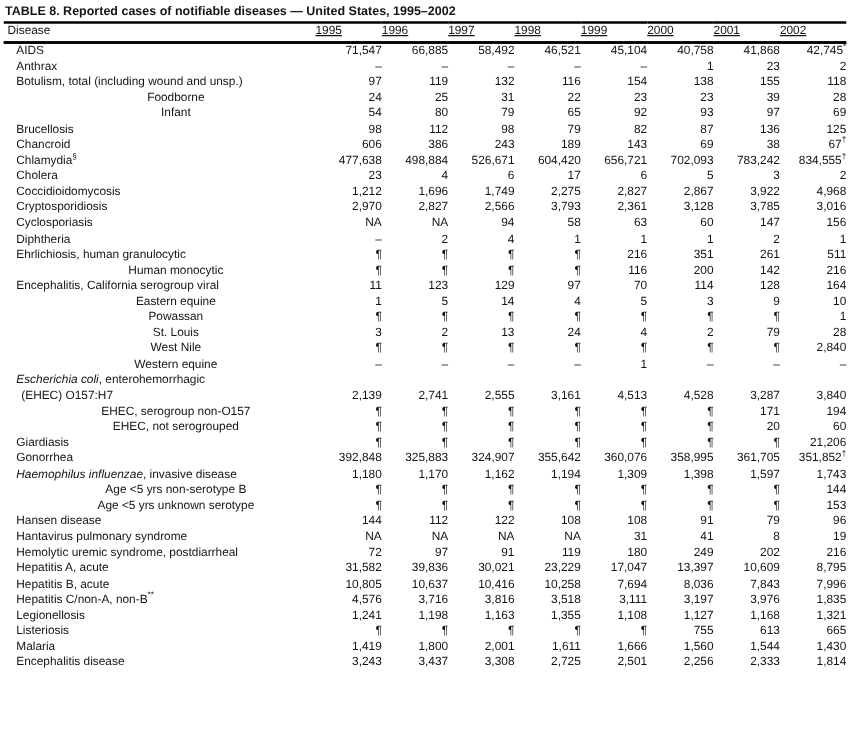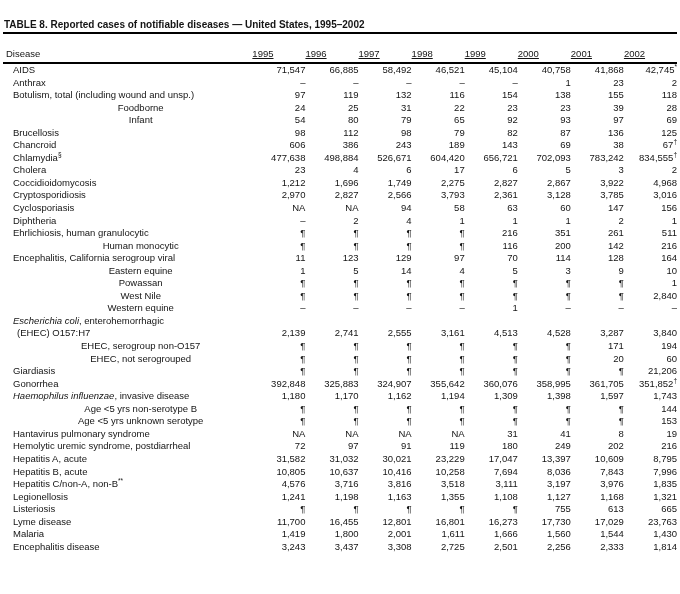--- a/index.html
+++ b/index.html
@@ -3,30 +3,30 @@
 <meta charset="utf-8">
 <style>
   html,body{margin:0;padding:0;}
   body{
     width:680px;height:594px;overflow:hidden;background:#fff;
     font-family:"Liberation Sans",sans-serif;color:#141414;
     -webkit-font-smoothing:antialiased;
   }
   .title{
     font-size:10px;font-weight:bold;
-    padding:19px 2px 2px 4px;white-space:nowrap;
+    padding:4px 2px 2px 4px;white-space:nowrap;
   }
   table{
     border-collapse:collapse;table-layout:fixed;
     width:674px;margin-left:3px;
   }
   thead th{
     font-size:9.5px;font-weight:normal;
     border-top:2.5px solid #000;border-bottom:2.5px solid #000;
-    padding:14px 0 3px 0;vertical-align:bottom;
+    padding:0 0 3px 0;vertical-align:bottom;
   }
   th.label{text-align:left;padding-left:3px;width:246px;}
   th.val{text-align:left;width:53px;text-decoration:underline;}
   td{
     font-size:9.5px;line-height:12.55px;padding:0;
     vertical-align:bottom;white-space:nowrap;
   }
   td.val{text-align:right;}
   .lab-line{white-space:nowrap;}
   .pad0{padding-left:10px;}
@@ -284,20 +284,33 @@
         <td class="val">¶</td>
         <td class="val">¶</td>
         <td class="val">¶</td>
         <td class="val">¶</td>
         <td class="val">¶</td>
         <td class="val">¶</td>
         <td class="val">1</td>
       </tr>
       <tr>
         <td>
+          <div class="lab-line pad1">St. Louis</div>
+        </td>
+        <td class="val">3</td>
+        <td class="val">2</td>
+        <td class="val">13</td>
+        <td class="val">24</td>
+        <td class="val">4</td>
+        <td class="val">2</td>
+        <td class="val">79</td>
+        <td class="val">28</td>
+      </tr>
+      <tr>
+        <td>
           <div class="lab-line pad1">West Nile</div>
         </td>
         <td class="val">¶</td>
         <td class="val">¶</td>
         <td class="val">¶</td>
         <td class="val">¶</td>
         <td class="val">¶</td>
         <td class="val">¶</td>
         <td class="val">¶</td>
         <td class="val">2,840</td>
@@ -415,20 +428,33 @@
         <td class="val">¶</td>
         <td class="val">¶</td>
         <td class="val">¶</td>
         <td class="val">¶</td>
         <td class="val">¶</td>
         <td class="val">¶</td>
         <td class="val">153</td>
       </tr>
       <tr>
         <td>
+          <div class="lab-line pad0">Hansen disease</div>
+        </td>
+        <td class="val">144</td>
+        <td class="val">112</td>
+        <td class="val">122</td>
+        <td class="val">108</td>
+        <td class="val">108</td>
+        <td class="val">91</td>
+        <td class="val">79</td>
+        <td class="val">96</td>
+      </tr>
+      <tr>
+        <td>
           <div class="lab-line pad0">Hantavirus pulmonary syndrome</div>
         </td>
         <td class="val">NA</td>
         <td class="val">NA</td>
         <td class="val">NA</td>
         <td class="val">NA</td>
         <td class="val">31</td>
         <td class="val">41</td>
         <td class="val">8</td>
         <td class="val">19</td>
@@ -444,21 +470,21 @@
         <td class="val">180</td>
         <td class="val">249</td>
         <td class="val">202</td>
         <td class="val">216</td>
       </tr>
       <tr>
         <td>
           <div class="lab-line pad0">Hepatitis A, acute</div>
         </td>
         <td class="val">31,582</td>
-        <td class="val">31,032</td>
+        <td class="val">39,836</td>
         <td class="val">30,021</td>
         <td class="val">23,229</td>
         <td class="val">17,047</td>
         <td class="val">13,397</td>
         <td class="val">10,609</td>
         <td class="val">8,795</td>
       </tr>
       <tr>
         <td>
           <div class="lab-line pad0">Hepatitis B, acute</div>
@@ -506,33 +532,20 @@
         <td class="val">¶</td>
         <td class="val">¶</td>
         <td class="val">¶</td>
         <td class="val">¶</td>
         <td class="val">755</td>
         <td class="val">613</td>
         <td class="val">665</td>
       </tr>
       <tr>
         <td>
-          <div class="lab-line pad0">Lyme disease</div>
-        </td>
-        <td class="val">11,700</td>
-        <td class="val">16,455</td>
-        <td class="val">12,801</td>
-        <td class="val">16,801</td>
-        <td class="val">16,273</td>
-        <td class="val">17,730</td>
-        <td class="val">17,029</td>
-        <td class="val">23,763</td>
-      </tr>
-      <tr>
-        <td>
           <div class="lab-line pad0">Malaria</div>
         </td>
         <td class="val">1,419</td>
         <td class="val">1,800</td>
         <td class="val">2,001</td>
         <td class="val">1,611</td>
         <td class="val">1,666</td>
         <td class="val">1,560</td>
         <td class="val">1,544</td>
         <td class="val">1,430</td>

